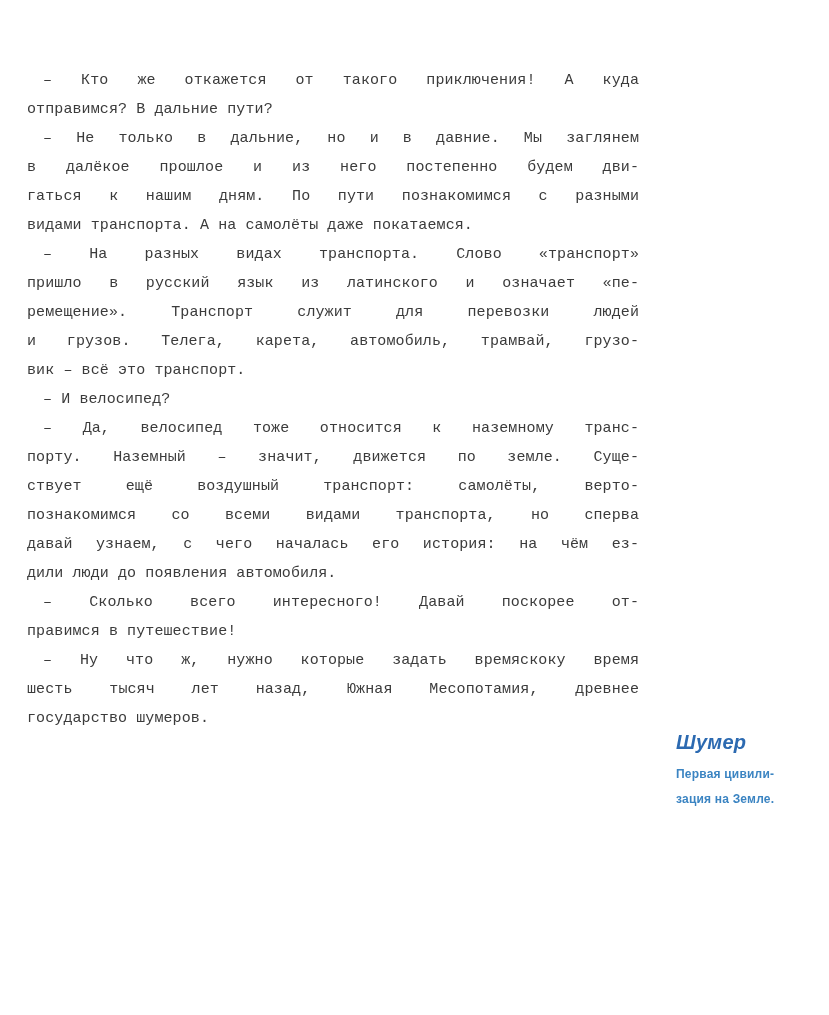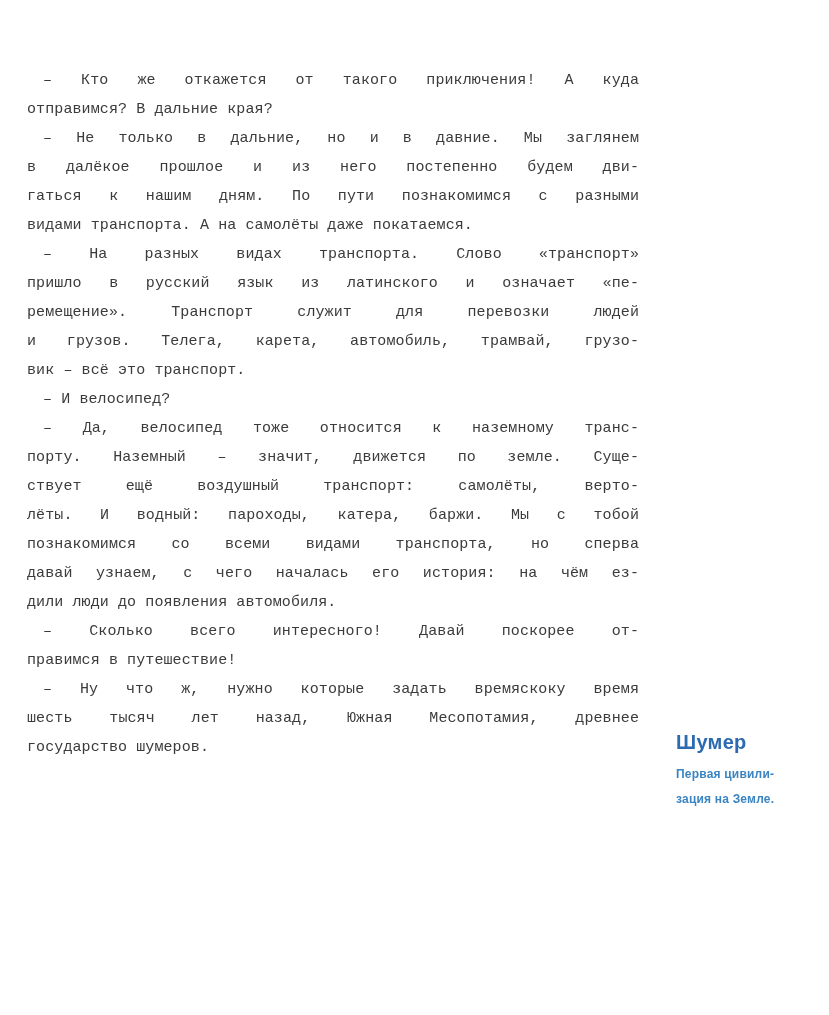--- a/index.html
+++ b/index.html
@@ -61,21 +61,21 @@
 </style>
 </head>
 <body>
 
 <div class="page">
 
   <div class="text-column" style="color: rgb(59, 59, 59);">
 
   <div class="para">
         <div class="line first">– Кто же откажется от такого приключения! А куда</div>
-        <div class="line last">отправимся? В дальние края?</div>
+        <div class="line last">отправимся? В дальние пути?</div>
       </div>
       <div class="para">
         <div class="line first">– Не только в дальние, но и в давние. Мы заглянем</div>
         <div class="line">в далёкое прошлое и из него постепенно будем дви-</div>
         <div class="line">гаться к нашим дням. По пути познакомимся с разными</div>
         <div class="line last">видами транспорта. А на самолёты даже покатаемся.</div>
       </div>
       <div class="para">
         <div class="line first">– На разных видах транспорта. Слово «транспорт»</div>
         <div class="line">пришло в русский язык из латинского и означает «пе-</div>
@@ -83,37 +83,36 @@
         <div class="line">и грузов. Телега, карета, автомобиль, трамвай, грузо-</div>
         <div class="line last">вик – всё это транспорт.</div>
       </div>
       <div class="para">
         <div class="line first last">– И велосипед?</div>
       </div>
       <div class="para">
         <div class="line first">– Да, велосипед тоже относится к наземному транс-</div>
         <div class="line">порту. Наземный – значит, движется по земле. Суще-</div>
         <div class="line">ствует ещё воздушный транспорт: самолёты, верто-</div>
-        <div class="line">лёты. И водный: пароходы, катера, баржи. Мы с тобой</div>
         <div class="line">познакомимся со всеми видами транспорта, но сперва</div>
         <div class="line">давай узнаем, с чего началась его история: на чём ез-</div>
         <div class="line last">дили люди до появления автомобиля.</div>
       </div>
       <div class="para">
         <div class="line first">– Сколько всего интересного! Давай поскорее от-</div>
         <div class="line last">правимся в путешествие!</div>
       </div>
       <div class="para">
         <div class="line first">– Ну что ж, нужно которые задать времяскоку время</div>
         <div class="line">шесть тысяч лет назад, Южная Месопотамия, древнее</div>
         <div class="line last">государство шумеров.</div>
       </div>
     </div>
 
   <div class="sidebar-note">
-    <div class="note-title" style="color: rgb(44, 106, 177);">Шумер</div>
+    <div class="note-title" style="color: rgb(44, 106, 177); font-style: italic;">Шумер</div>
     <div class="note-body" style="color: rgb(59, 132, 194);">
       <div>Первая цивили-</div>
       <div>зация на Земле.</div>
     </div>
   </div>
 
 </div>
 
 </body></html>

